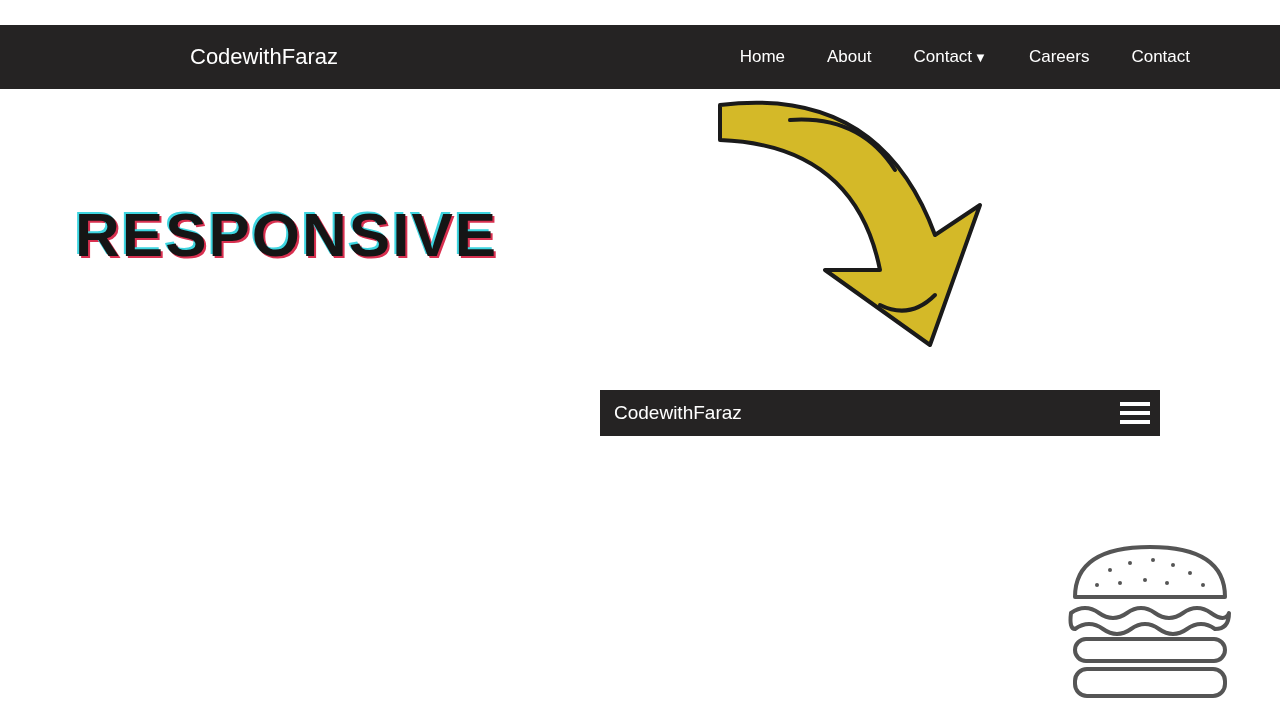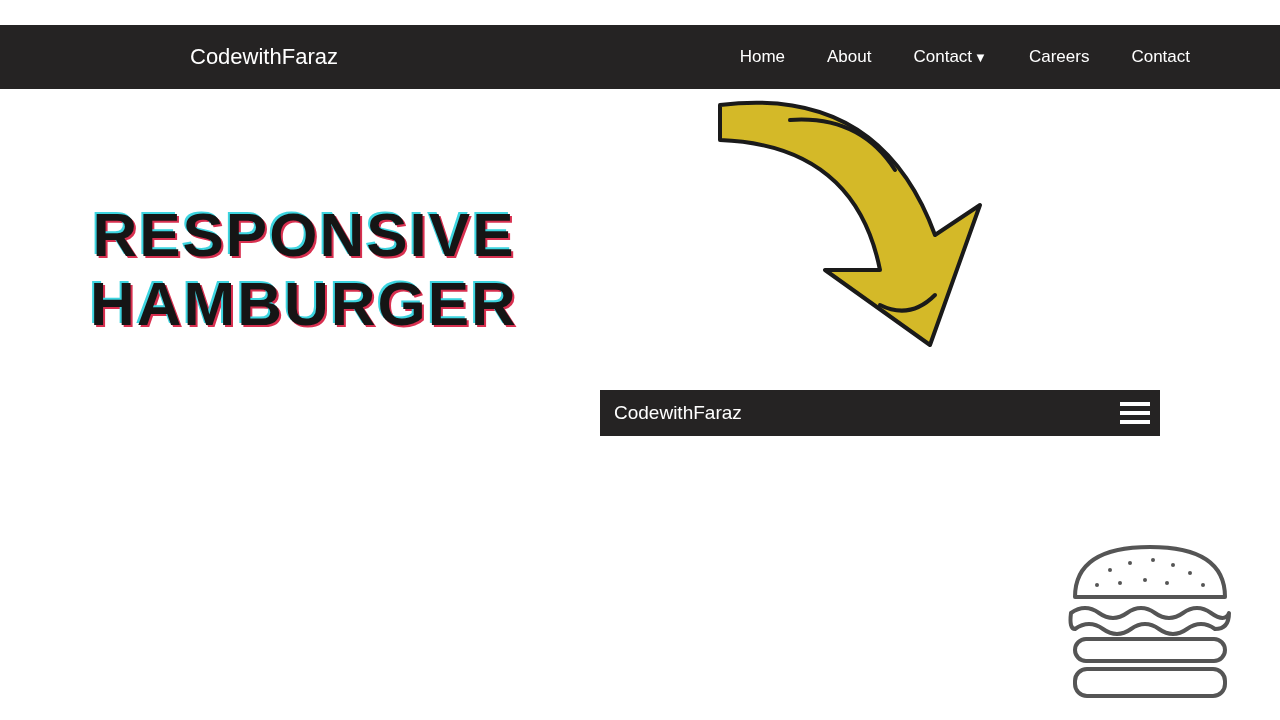--- a/index.html
+++ b/index.html
@@ -39,21 +39,21 @@
       font-size: 17px;
       cursor: pointer;
     }
     .navbar-links li .dropdown-caret {
       font-size: 13px;
       margin-left: 2px;
     }
     .hero-title {
       position: absolute;
       top: 200px;
-      left: 90px;
+      left: 75px;
       font-family: 'Arial Black', 'Impact', sans-serif;
       font-size: 62px;
       font-weight: 900;
       letter-spacing: 2px;
       line-height: 1.12;
       text-align: center;
       color: #151515;
       text-shadow: 
         -2px -2px 0 #3dd5e0,
         2px 2px 0 #d83050;
@@ -106,21 +106,20 @@
     <li><span>Home</span></li>
     <li><span>About</span></li>
     <li><span>Contact</span><span class="dropdown-caret">▼</span></li>
     <li><span>Careers</span></li>
     <li><span>Contact</span></li>
   </ul>
 </nav>
 
 <div class="hero-title">
   <div>RESPONSIVE</div>
-  <div>HAMBURGER</div>
 </div>
 
 <svg class="arrow-svg" width="320" height="320" viewBox="0 0 320 320">
   <path d="M 40 30 Q 200 10 255 160 L 300 130 L 250 270 L 145 195 L 200 195 Q 175 70 40 65 Z" fill="#d4b928" stroke="#1a1a1a" stroke-width="4" stroke-linejoin="round"></path>
   <path d="M 110 45 Q 180 40 215 95" fill="none" stroke="#1a1a1a" stroke-width="4" stroke-linecap="round"></path>
   <path d="M 200 230 Q 230 245 255 220" fill="none" stroke="#1a1a1a" stroke-width="4" stroke-linecap="round"></path>
 </svg>
 
 <div class="mobile-nav">
   <div class="mobile-nav-brand">CodewithFaraz</div>

